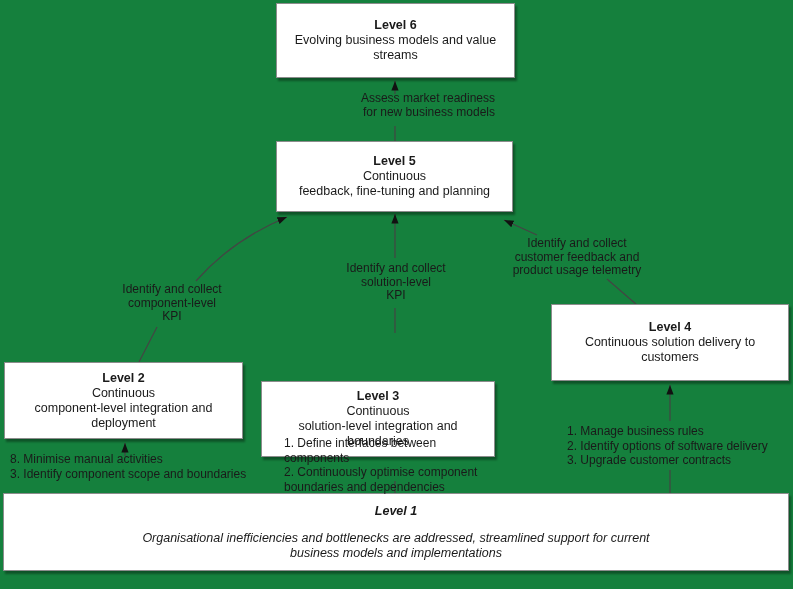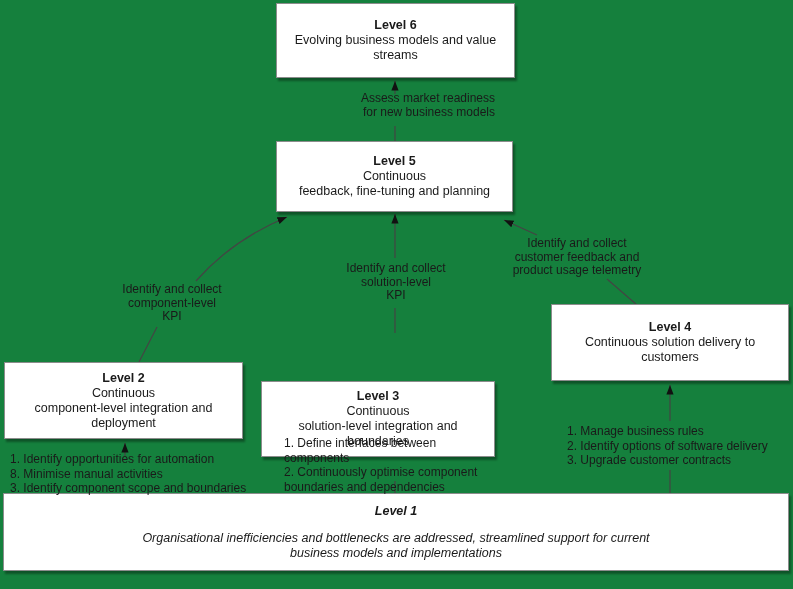--- a/index.html
+++ b/index.html
@@ -124,21 +124,20 @@
     <div>KPI</div>
   </div>
 
   <div class="arrow-label lab-customer">
     <div>Identify and collect</div>
     <div>customer feedback and</div>
     <div>product usage telemetry</div>
   </div>
 
   <div class="activity-list list2">
-    <div>1. Identify opportunities for automation</div>
     <div>8. Minimise manual activities</div>
     <div>3. Identify component scope and boundaries</div>
   </div>
 
   <div class="activity-list list3">
     <div>1. Define interfaces between components</div>
     <div>2. Continuously optimise component boundaries and dependencies</div>
   </div>
 
   <div class="activity-list list4">

